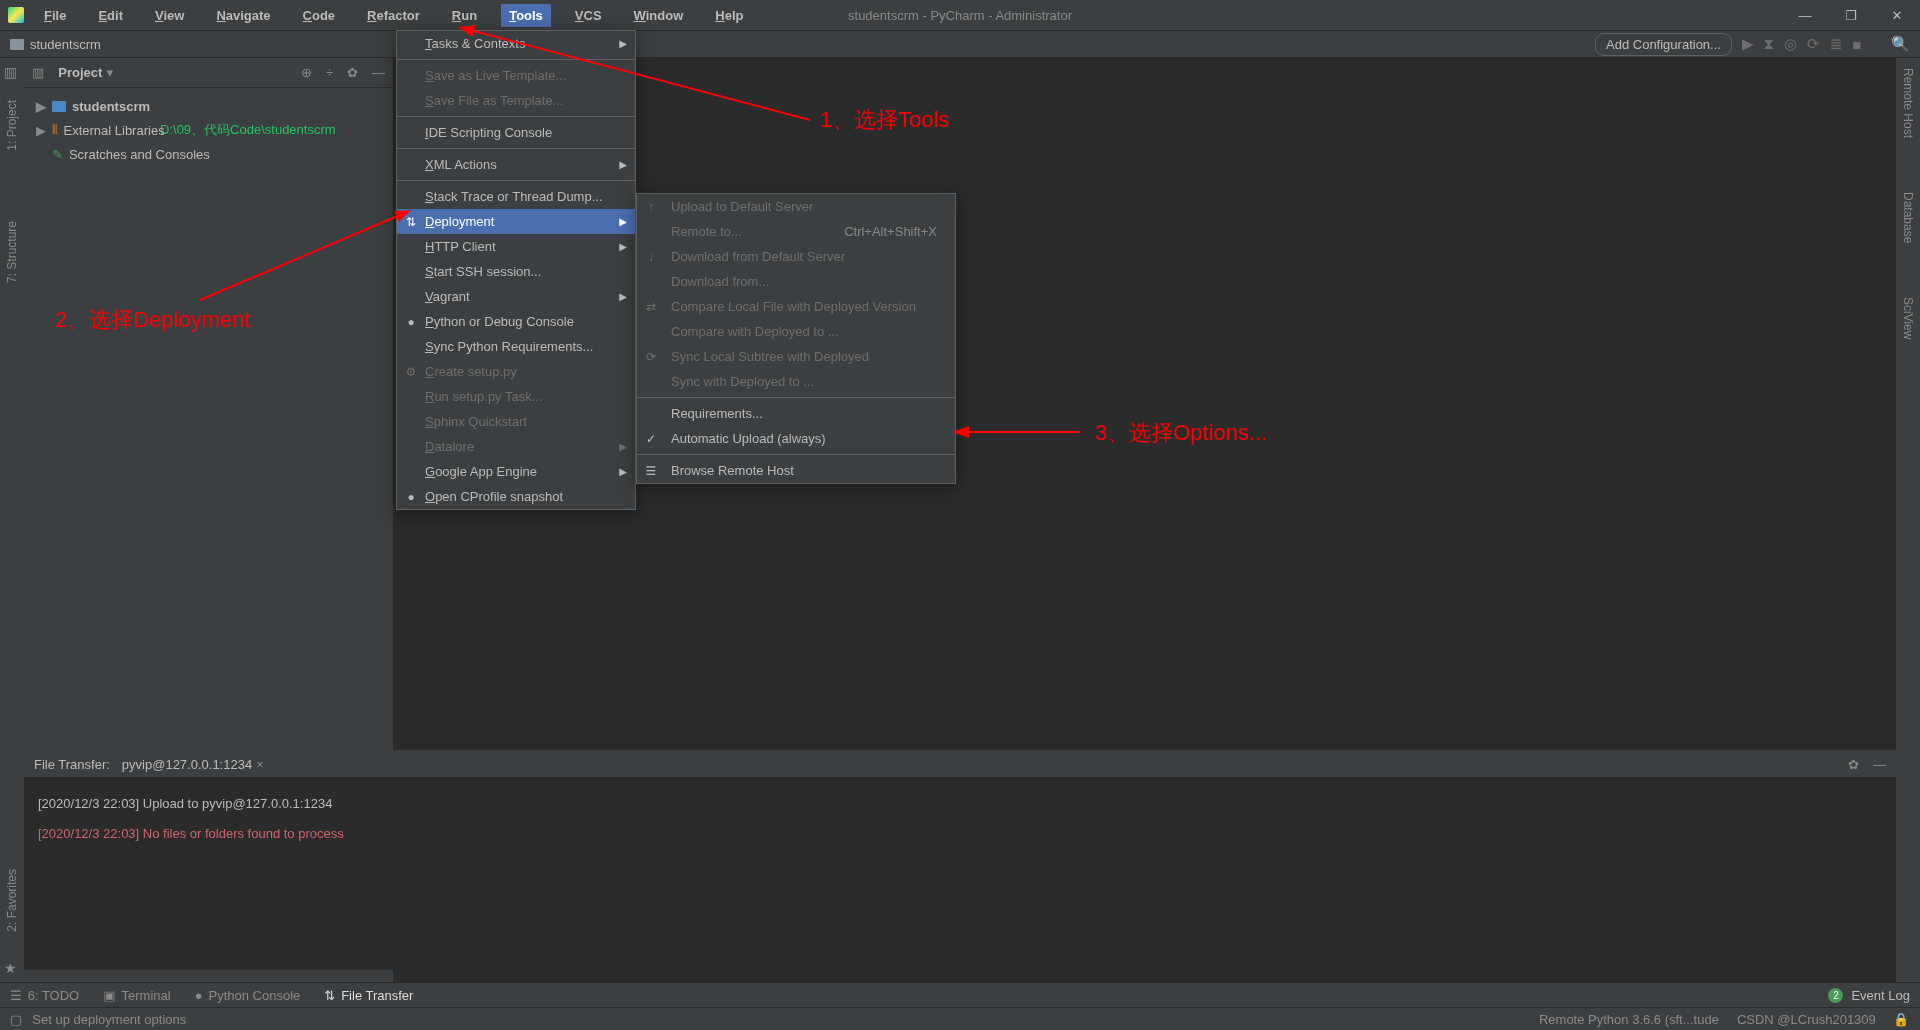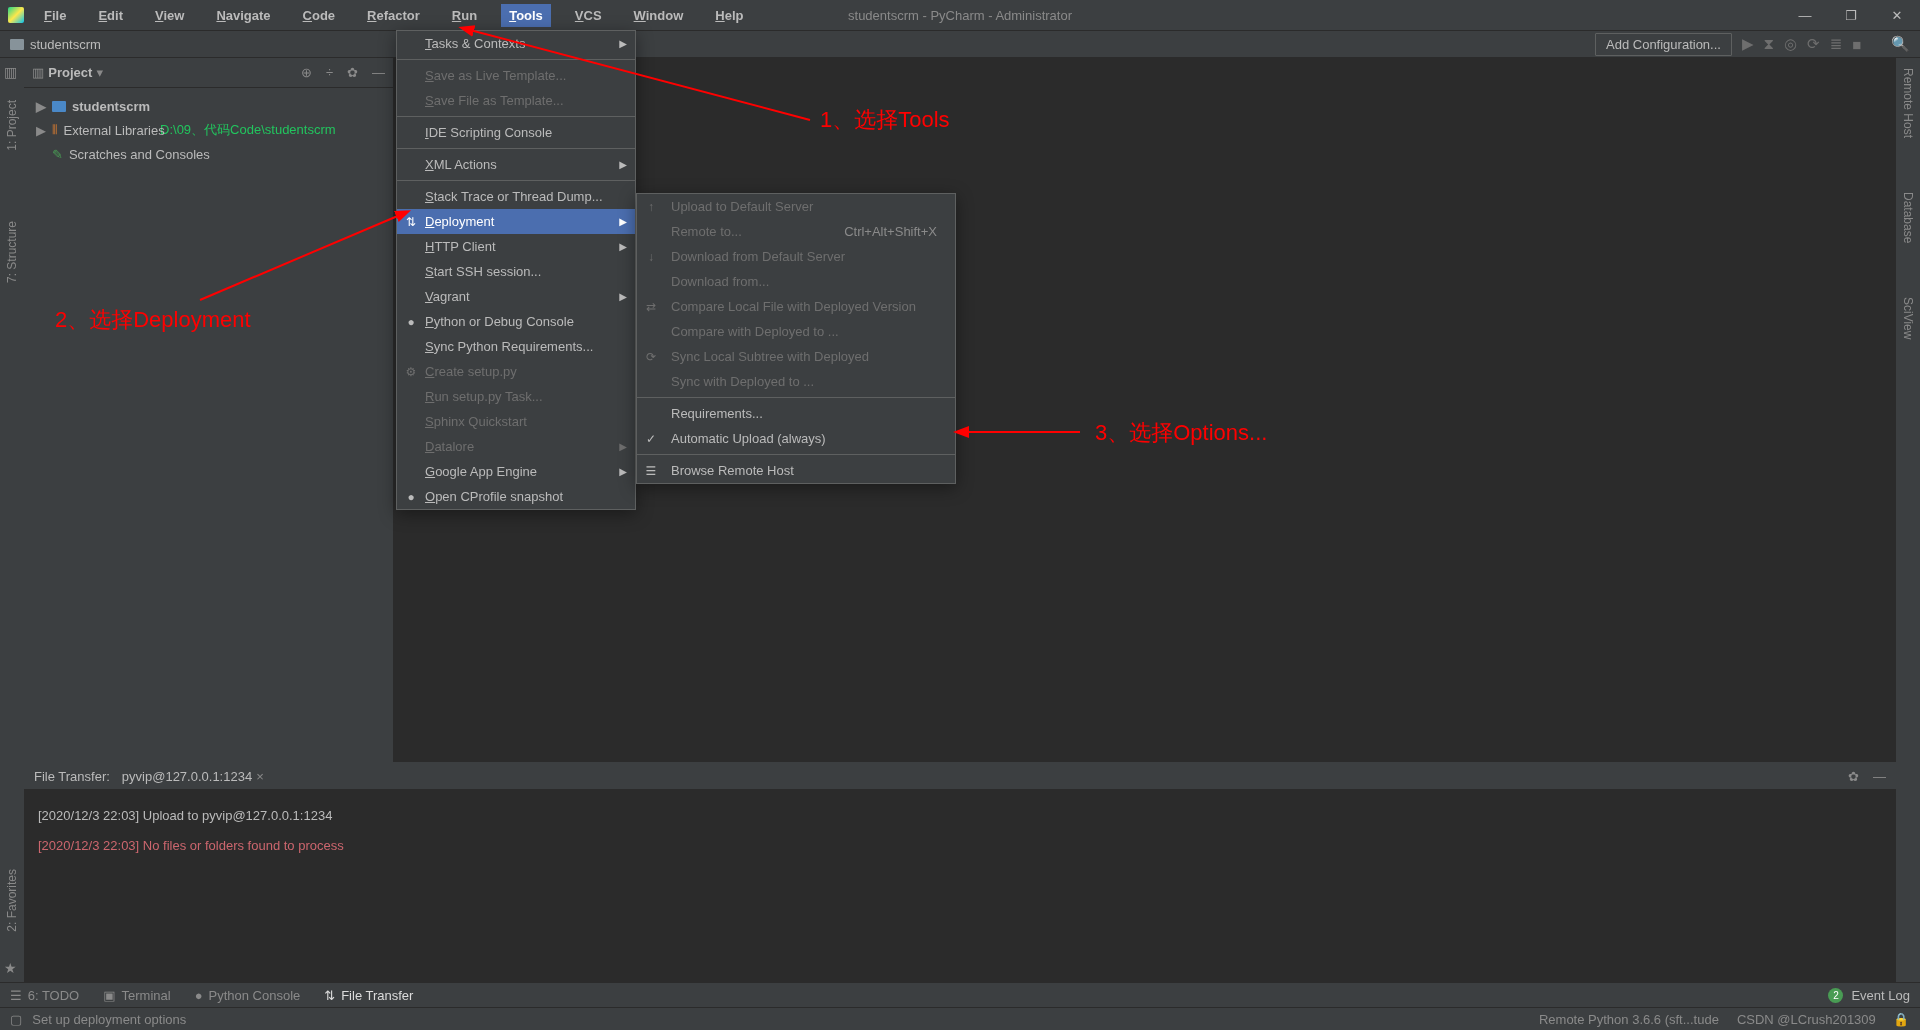--- a/index.html
+++ b/index.html
@@ -9,31 +9,31 @@
 .menubar { display:flex; gap:16px;font-weight:bold; }
 .menubar-item { padding:4px 8px; color:#bbbbbb; cursor:pointer; }
 .menubar-item.active { background:#4b6eaf; color:#fff; }
 .menubar-item u { text-decoration:underline; }
 .title-center { position:absolute; left:50%; transform:translateX(-50%); color:#8a8a8a; }
 .winctrl { position:absolute; right:0; display:flex; }
 .winctrl span { width:46px; height:30px; display:flex; align-items:center; justify-content:center; color:#bbbbbb; }
 .navbar { height:28px; background:#3c3f41; border-top:1px solid #2b2b2b; border-bottom:1px solid #2b2b2b; display:flex; align-items:center; padding:0 10px; }
 .folder-ico { width:14px; height:11px; background:#87939a; display:inline-block; border-radius:1px; margin-right:6px; }
 .nav-right { margin-left:auto; display:flex; align-items:center; gap:10px; }
-.addconf { border:1px solid #5e6060; padding:3px 10px; color:#bbbbbb; border-radius:1px; }
+.addconf { border:1px solid #5e6060; padding:3px 10px; color:#bbbbbb; border-radius:9px; }
 .tool-ico { color:#6e6e6e; font-size:15px; }
 .main { display:flex; height:calc(100% - 30px - 28px - 25px - 23px); position:relative; }
 .gutter-left, .gutter-right { width:24px; background:#3c3f41; display:flex; flex-direction:column; align-items:center; padding-top:6px; gap:16px; }
 .gutter-tab { writing-mode:vertical-rl; color:#8a8a8a; font-size:12px; padding:4px 0; cursor:pointer; }
 .gutter-left .gutter-tab { transform:rotate(180deg); }
 .gutter-right .gutter-tab { transform:rotate(0deg); }
 .gutter-ico { width:16px; height:16px; color:#8a8a8a; font-size:14px; }
 .sidebar { width:370px; background:#3c3f41; border-right:1px solid #2b2b2b; display:flex; flex-direction:column; }
 .sidebar-hdr { height:30px; display:flex; align-items:center; padding:0 8px; border-bottom:1px solid #2b2b2b; background:#3c3f41; }
-.sidebar-hdr .lbl { color:#bbbbbb; font-weight:bold; margin-left:4px;text-align:right; }
+.sidebar-hdr .lbl { color:#bbbbbb; font-weight:bold; margin-left:14px;text-align:right; }
 .sidebar-hdr .tools { margin-left:auto; display:flex; gap:14px; color:#8a8a8a; }
 .tree { padding:6px 0; background:#3c3f41; flex:1; }
 .tree-row { display:flex; align-items:center; height:24px; padding-left:12px; gap:6px; color:#bbbbbb; }
 .tree-row .arrow { color:#8a8a8a; width:10px; }
 .tree-row.bold { font-weight:bold; }
 .tree-row .path { color:#22c55e; font-weight:normal; margin-left:4px;margin-top:48px; }
 .folder-blue { width:14px; height:11px; background:#4a88c7; display:inline-block; border-radius:1px; }
 .lib-ico { color:#cc7832; font-size:13px; }
 .scratch-ico { color:#499c54; font-size:13px; }
 .editor { flex:1; background:#2b2b2b; position:relative; }
@@ -273,21 +273,21 @@
       <span class="pre-ico">✓</span>
       <span>Automatic Upload (always)</span>
     </div>
     <div class="sep"></div>
     <div class="row">
       <span class="pre-ico">☰</span>
       <span>Browse Remote Host</span>
     </div>
   </div>
 
-<div class="bottom-panel" style="position:absolute; left:24px; right:24px; bottom:48px; height:220px;">
+<div class="bottom-panel" style="position:absolute; left:24px; right:24px; bottom:60px; height:220px;">
   <div class="bp-hdr">
     <span>File Transfer:</span>
     <span class="tab">
       <span>pyvip@127.0.0.1:1234</span>
       <span class="close-x">×</span>
     </span>
     <div class="right">
       <span>✿</span>
       <span>—</span>
     </div>

